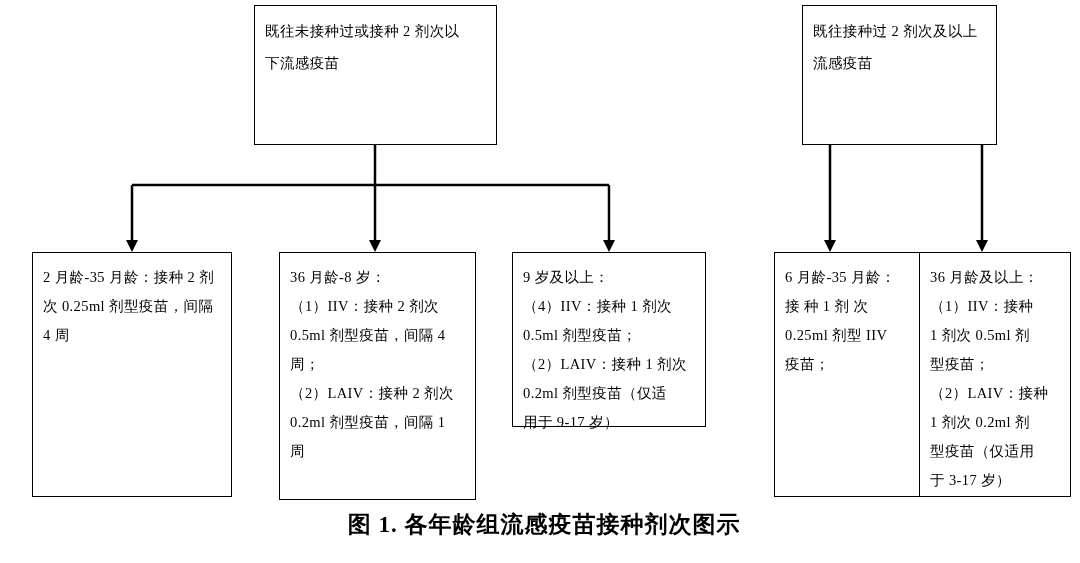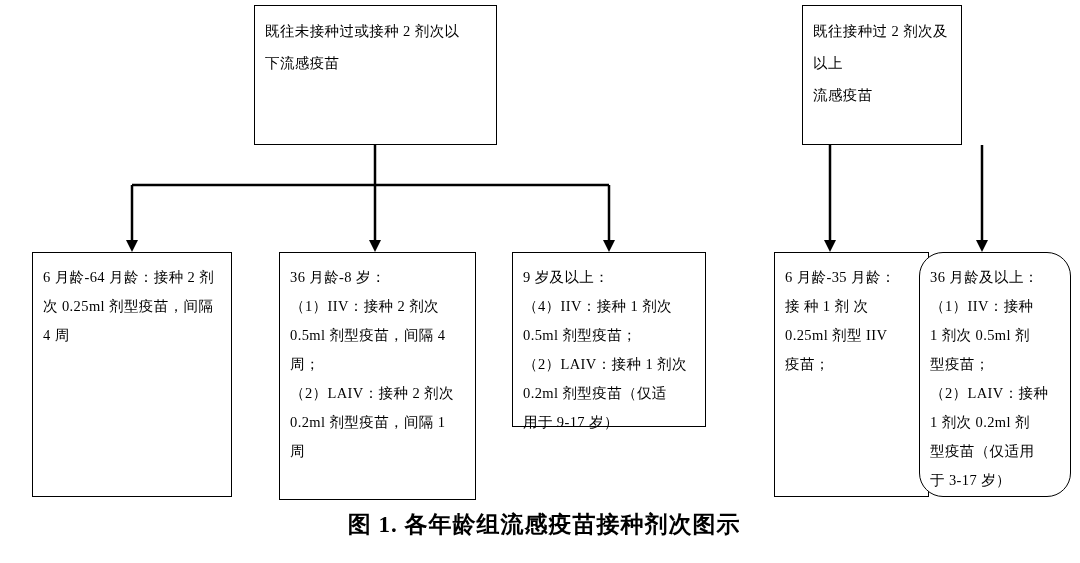--- a/index.html
+++ b/index.html
@@ -34,28 +34,28 @@
     letter-spacing: 0.4px;
   }
   .box p {
     margin: 0;
   }
   .top-box {
     line-height: 2.2;
   }
   
   #root-left  { left: 250px; top: 5px;  width: 243px; height: 140px; }
-  #root-right { left: 798px; top: 5px;  width: 160px; height: 140px; }
+  #root-right { left: 798px; top: 5px;  width: 195px; height: 140px; }
 
   
   #leaf-a { left: 28px;  top: 252px; width: 200px; height: 245px; }
   #leaf-b { left: 275px; top: 252px; width: 197px; height: 248px; }
   #leaf-c { left: 508px; top: 252px; width: 194px; height: 175px; }
   #leaf-d { left: 748px; top: 252px; width: 155px; height: 245px; margin-left: 22px; }
-  #leaf-e { left: 915px; top: 252px; width: 152px; height: 245px; border-radius: 24px; }
+  #leaf-e { left: 915px; top: 252px; width: 152px; height: 245px; }
 
   
   .connectors {
     position: absolute;
     left: 0; top: 0;
     width: 1080px; height: 563px;
     pointer-events: none;
   }
 
   .caption {
@@ -96,21 +96,21 @@
     <p>既往未接种过或接种 2 剂次以</p>
     <p>下流感疫苗</p>
   </div>
 
   <div class="box top-box" id="root-right">
     <p>既往接种过 2 剂次及以上</p>
     <p>流感疫苗</p>
   </div>
 
   <div class="box" id="leaf-a">
-    <p>6 月龄-64 月龄：接种 2 剂</p>
+    <p>2 月龄-35 月龄：接种 2 剂</p>
     <p>次 0.25ml 剂型疫苗，间隔</p>
     <p>4 周</p>
   </div>
 
   <div class="box" id="leaf-b">
     <p>36 月龄-8 岁：</p>
     <p>（1）IIV：接种 2 剂次</p>
     <p>0.5ml 剂型疫苗，间隔 4</p>
     <p>周；</p>
     <p>（2）LAIV：接种 2 剂次</p>

